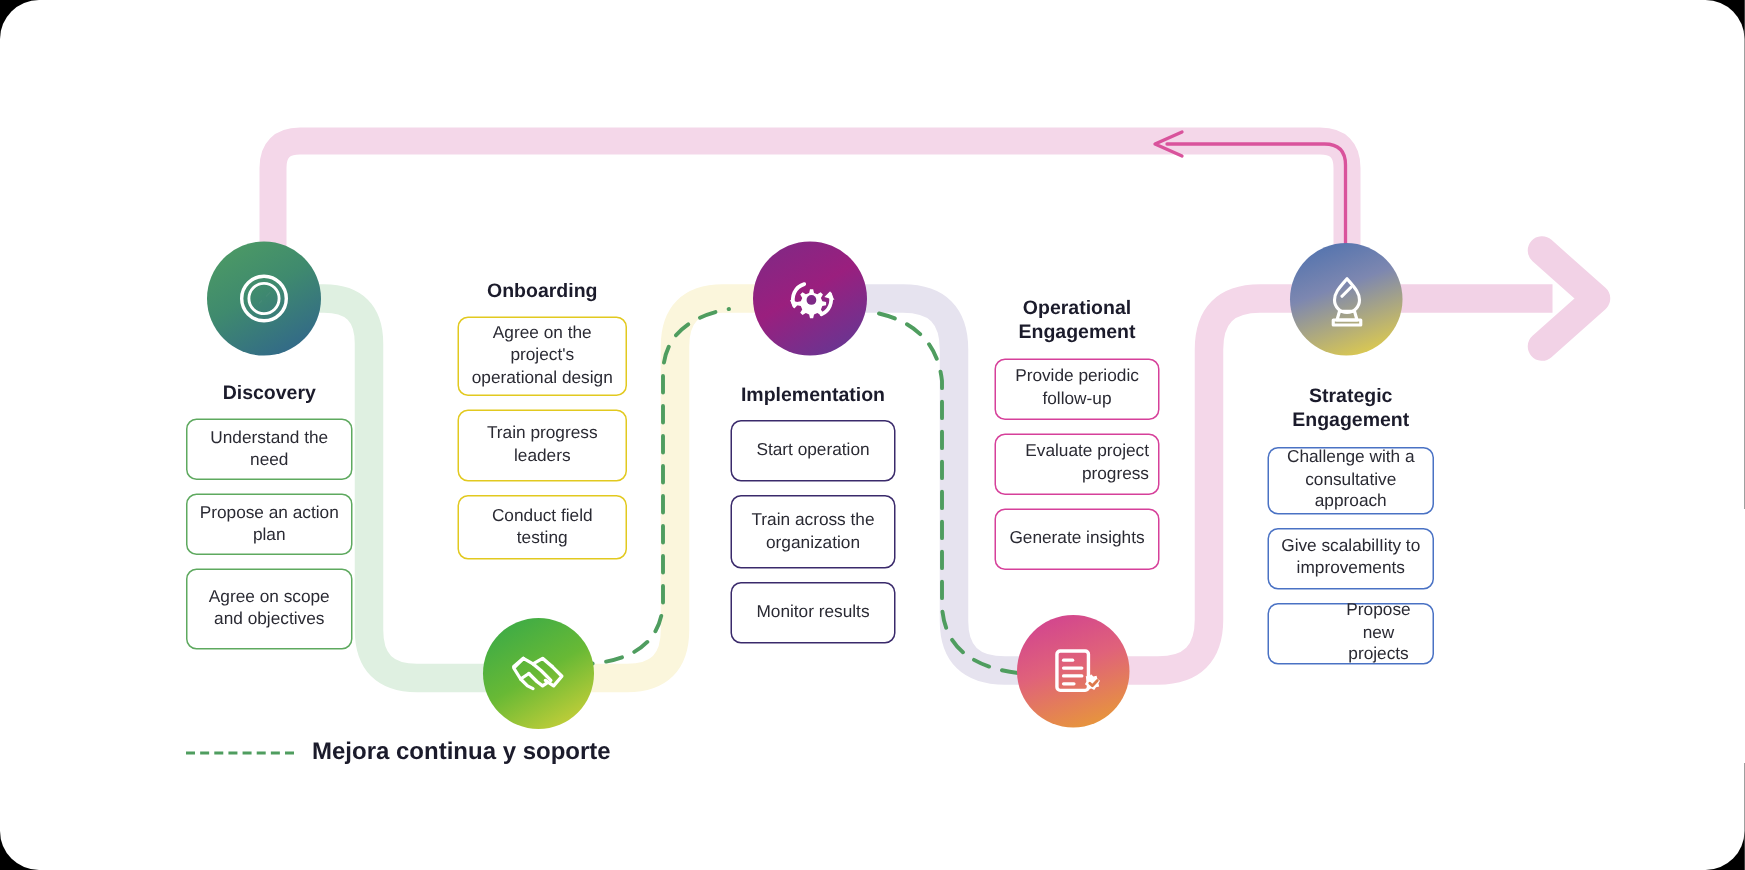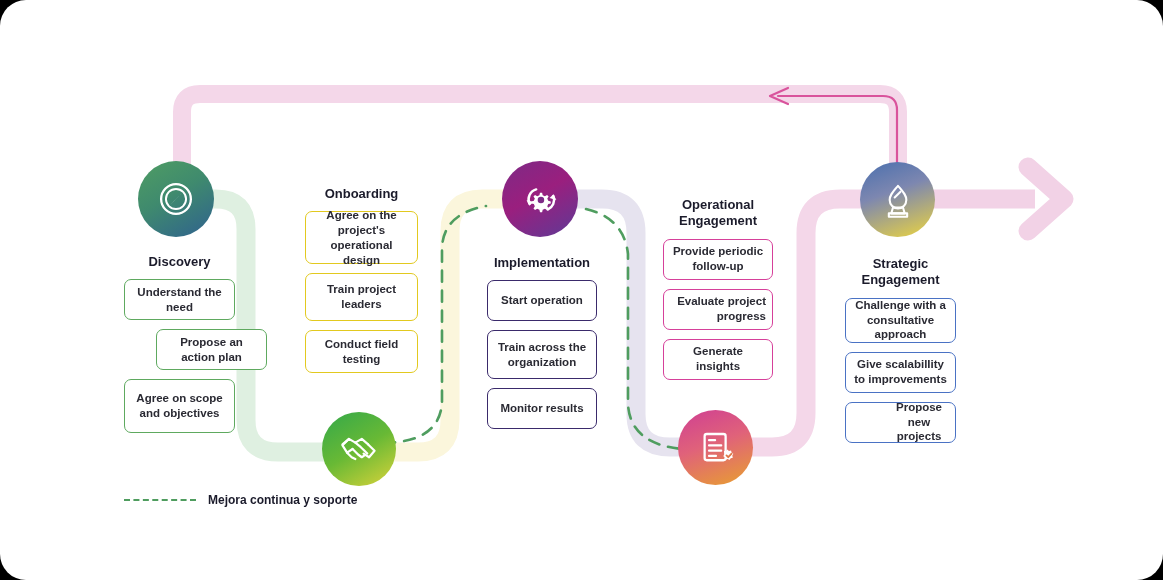--- a/index.html
+++ b/index.html
@@ -61,21 +61,20 @@
     background: #ffffff;
     font-size: 11.5px;
     line-height: 1.3;
     color: #2a2a33;
     display: flex;
     align-items: center;
     justify-content: center;
     text-align: center;
     padding: 4px 6px;
     margin-bottom: 9px;
-    font-weight: bold;
   }
 
   
   .c-discovery  .task-box { border: 1.6px solid #5ea95f; }
   .c-onboarding .task-box { border: 1.6px solid #e2c91f; }
   .c-implementation .task-box { border: 1.6px solid #3a2a6b; }
   .c-operational .task-box { border: 1.6px solid #d6409a; }
   .c-strategic  .task-box { border: 1.6px solid #4a72c4; }
 
   
@@ -102,21 +101,21 @@
     display: flex;
     align-items: center;
     gap: 12px;
   }
   #legend .legend-dash {
     width: 72px;
     height: 0;
     border-top: 2.5px dashed #4f9d5f;
   }
   #legend .legend-label {
-    font-size: 12px;
+    font-size: 16px;
     font-weight: bold;
     color: #1b1b2b;
     white-space: nowrap;
   }
 </style>
 </head>
 <body>
 
 <div id="card">
 
@@ -200,32 +199,32 @@
         <path d="M18 33 H30 L32 40 H16 Z"></path>
         <path d="M13 40 H35 L35 44 H13 Z"></path>
       </g>
     </svg>
   </div>
 
   <div class="stage c-discovery" style="left:124px; top:254px; width:111px;">
     <div class="stage-title">Discovery</div>
     <div class="task-box" style="height:41px;">Understand
 the need</div>
-    <div class="task-box" style="height:41px;margin-left:32px;">Propose an
+    <div class="task-box" style="height:41px;">Propose an
 action plan</div>
     <div class="task-box" style="height:54px;">Agree on scope
 and objectives</div>
   </div>
 
   <div class="stage c-onboarding" style="left:305px; top:186px; width:113px;">
     <div class="stage-title">Onboarding</div>
     <div class="task-box" style="height:53px;">Agree on the
 project's
 operational design</div>
-    <div class="task-box" style="height:48px;">Train project
+    <div class="task-box" style="height:48px;">Train progress
 leaders</div>
     <div class="task-box" style="height:43px;">Conduct field
 testing</div>
   </div>
 
   <div class="stage c-implementation" style="left:487px; top:255px; width:110px;">
     <div class="stage-title">Implementation</div>
     <div class="task-box" style="height:41px;">Start operation</div>
     <div class="task-box" style="height:49px;">Train across the
 organization</div>

